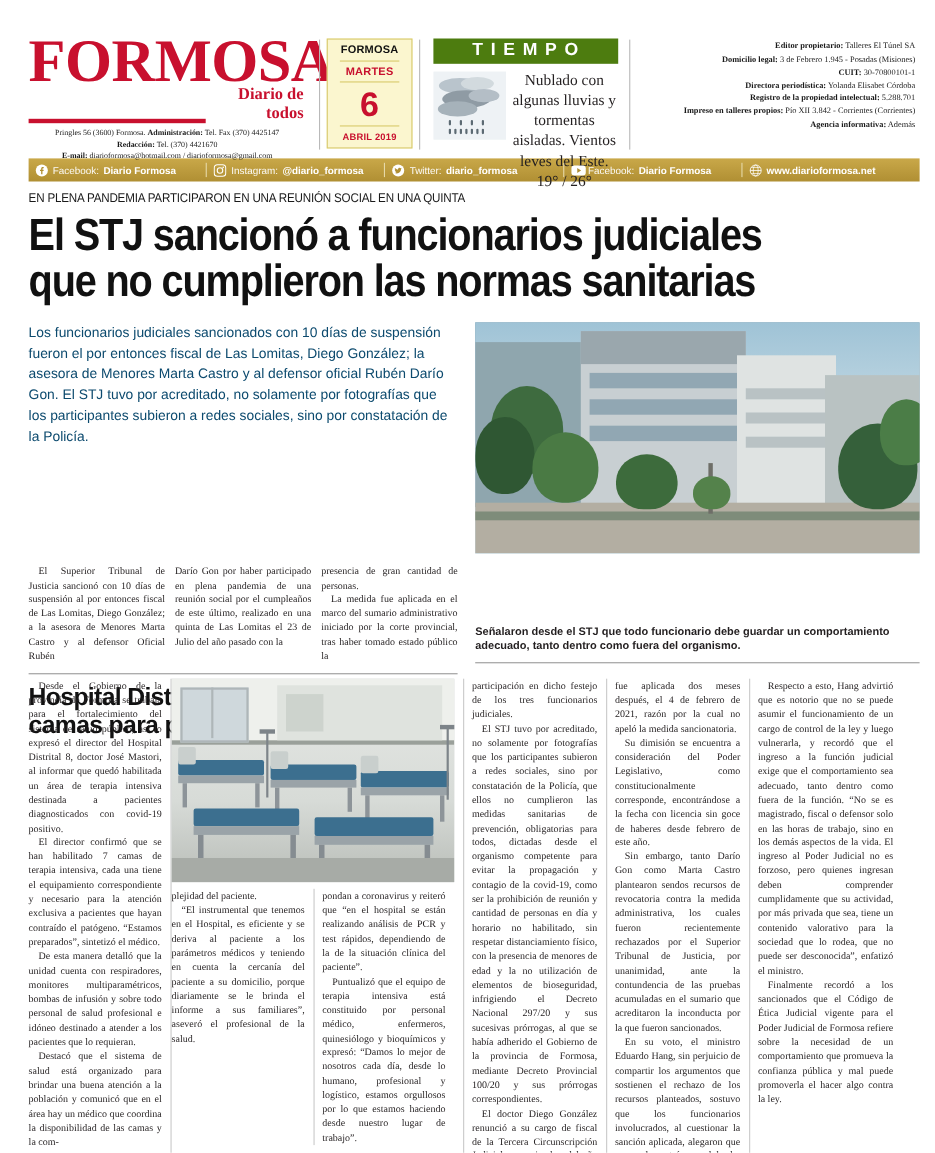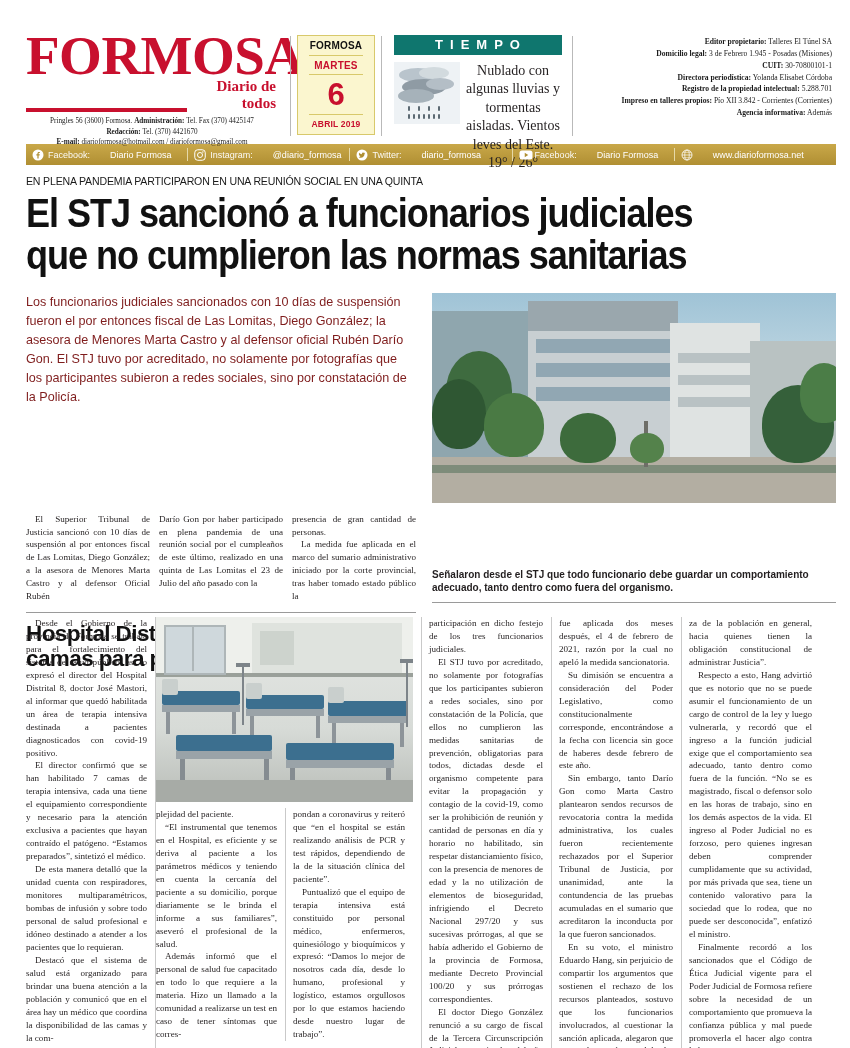--- a/index.html
+++ b/index.html
@@ -126,25 +126,25 @@
     letter-spacing: 0.2px;
   }
 
   .weather {
     flex: 0 0 178px;
     width: 178px;
     padding: 1px 4px 0 6px;
     box-sizing: border-box;
   }
   .weather-title {
-    background: #0f766e;
+    background: #4d7c0f;
     color: #fff;
     font-family: "Liberation Sans", sans-serif;
     font-weight: bold;
-    font-size: 13px;
+    font-size: 16px;
     text-align: center;
     letter-spacing: 7px;
     padding: 2px 0 3px 6px;
     box-sizing: border-box;
   }
   .weather-body {
     display: flex;
     align-items: flex-start;
     margin-top: 7px;
   }
@@ -194,21 +194,21 @@
     padding: 0 6px;
     font-family: "Liberation Sans", sans-serif;
     font-size: 9px;
     white-space: nowrap;
     overflow: hidden;
     border-right: 1px solid #e6d9a8;
     height: 13px;
   }
   .social-item:last-child { border-right: none; }
   .social-item .lbl { font-weight: normal; opacity: .95; }
-  .social-item .val { font-weight: normal; margin-left: 16px; }
+  .social-item .val { font-weight: bold; }
   .sicon {
     width: 12px; height: 12px;
     flex: 0 0 12px;
     display: inline-block;
   }
 
   
   .kicker {
     margin: 10px 14px 0 26px;
     font-family: "Liberation Sans", sans-serif;
@@ -237,21 +237,21 @@
     display: flex;
     margin: 16px 14px 0 26px;
     gap: 16px;
   }
   .lead-text {
     flex: 0 0 390px;
     width: 390px;
     font-family: "Liberation Sans", sans-serif;
     font-size: 12.6px;
     line-height: 1.52;
-    color: #7f1d1d;
+    color: #0c4a6e;
   }
   .lead-photo {
     flex: 1;
     height: 210px;
     position: relative;
     overflow: hidden;
     background: #7fa3b5;
   }
 
   
@@ -628,21 +628,20 @@
         <div class="hp" style="left:250px;top:44px;width:2px;height:66px;background:#7d8489;"></div>
         <div class="hp" style="left:244px;top:42px;width:14px;height:4px;background:#7d8489;"></div>
 
         <div class="hp" style="left:0;bottom:0;width:100%;height:22px;background:#a7aba6;"></div>
       </div>
 
       <div style="display:flex;">
         <div class="bcol" style="width:130px;flex:0 0 130px;">
           <p class="noind">plejidad del paciente.</p>
           <p>“El instrumental que tenemos en el Hospital, es eficiente y se deriva al paciente a los parámetros médicos y teniendo en cuenta la cercanía del paciente a su domicilio, porque diariamente se le brinda el informe a sus familiares”, aseveró el profesional de la salud.</p>
-          <p>Además informó que el personal de salud fue capacitado en todo lo que requiere a la materia. Hizo un llamado a la comunidad a realizarse un test en caso de tener síntomas que corres-</p>
         </div>
         <div class="bcol nb gap" style="width:127px;flex:0 0 127px;">
           <p class="noind">pondan a coronavirus y reiteró que “en el hospital se están realizando análisis de PCR y test rápidos, dependiendo de la de la situación clínica del paciente”.</p>
           <p>Puntualizó que el equipo de terapia intensiva está constituido por personal médico, enfermeros, quinesiólogo y bioquímicos y expresó: “Damos lo mejor de nosotros cada día, desde lo humano, profesional y logístico, estamos orgullosos por lo que estamos haciendo desde nuestro lugar de trabajo”.</p>
         </div>
       </div>
     </div>
 
     <div class="vsep-tall"></div>
 
@@ -653,20 +652,19 @@
     </div>
 
     <div class="bcol gap">
       <p class="noind">fue aplicada dos meses después, el 4 de febrero de 2021, razón por la cual no apeló la medida sancionatoria.</p>
       <p>Su dimisión se encuentra a consideración del Poder Legislativo, como constitucionalmente corresponde, encontrándose a la fecha con licencia sin goce de haberes desde febrero de este año.</p>
       <p>Sin embargo, tanto Darío Gon como Marta Castro plantearon sendos recursos de revocatoria contra la medida administrativa, los cuales fueron recientemente rechazados por el Superior Tribunal de Justicia, por unanimidad, ante la contundencia de las pruebas acumuladas en el sumario que acreditaron la inconducta por la que fueron sancionados.</p>
       <p>En su voto, el ministro Eduardo Hang, sin perjuicio de compartir los argumentos que sostienen el rechazo de los recursos planteados, sostuvo que los funcionarios involucrados, al cuestionar la sanción aplicada, alegaron que no se demostró que el hecho “haya lesionado la confian-</p>
     </div>
 
     <div class="bcol nb gap" style="padding-right:0;">
-      <p class="noind">za de la población en general, hacia quienes tienen la obligación constitucional de administrar Justicia”.</p>
       <p>Respecto a esto, Hang advirtió que es notorio que no se puede asumir el funcionamiento de un cargo de control de la ley y luego vulnerarla, y recordó que el ingreso a la función judicial exige que el comportamiento sea adecuado, tanto dentro como fuera de la función. “No se es magistrado, fiscal o defensor solo en las horas de trabajo, sino en los demás aspectos de la vida. El ingreso al Poder Judicial no es forzoso, pero quienes ingresan deben comprender cumplidamente que su actividad, por más privada que sea, tiene un contenido valorativo para la sociedad que lo rodea, que no puede ser desconocida”, enfatizó el ministro.</p>
       <p>Finalmente recordó a los sancionados que el Código de Ética Judicial vigente para el Poder Judicial de Formosa refiere sobre la necesidad de un comportamiento que promueva la confianza pública y mal puede promoverla el hacer algo contra la ley.</p>
     </div>
 
   </div>
 
 </div>
 
 </body></html>

